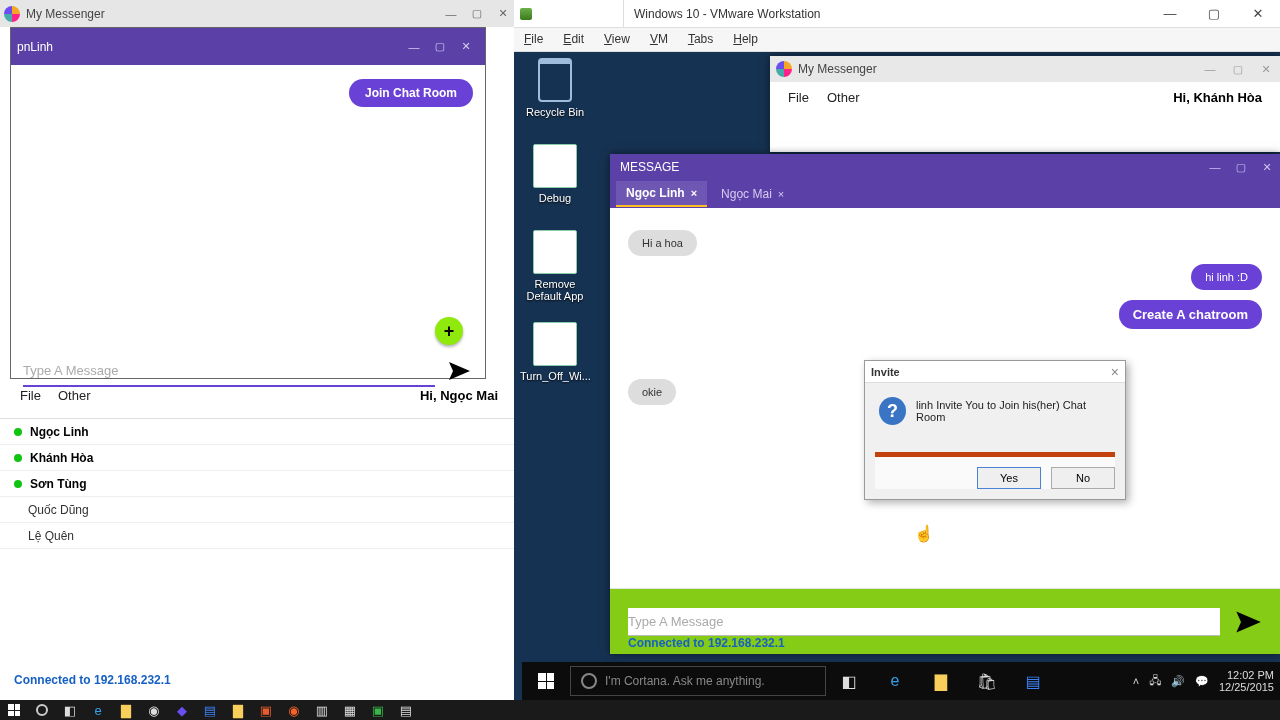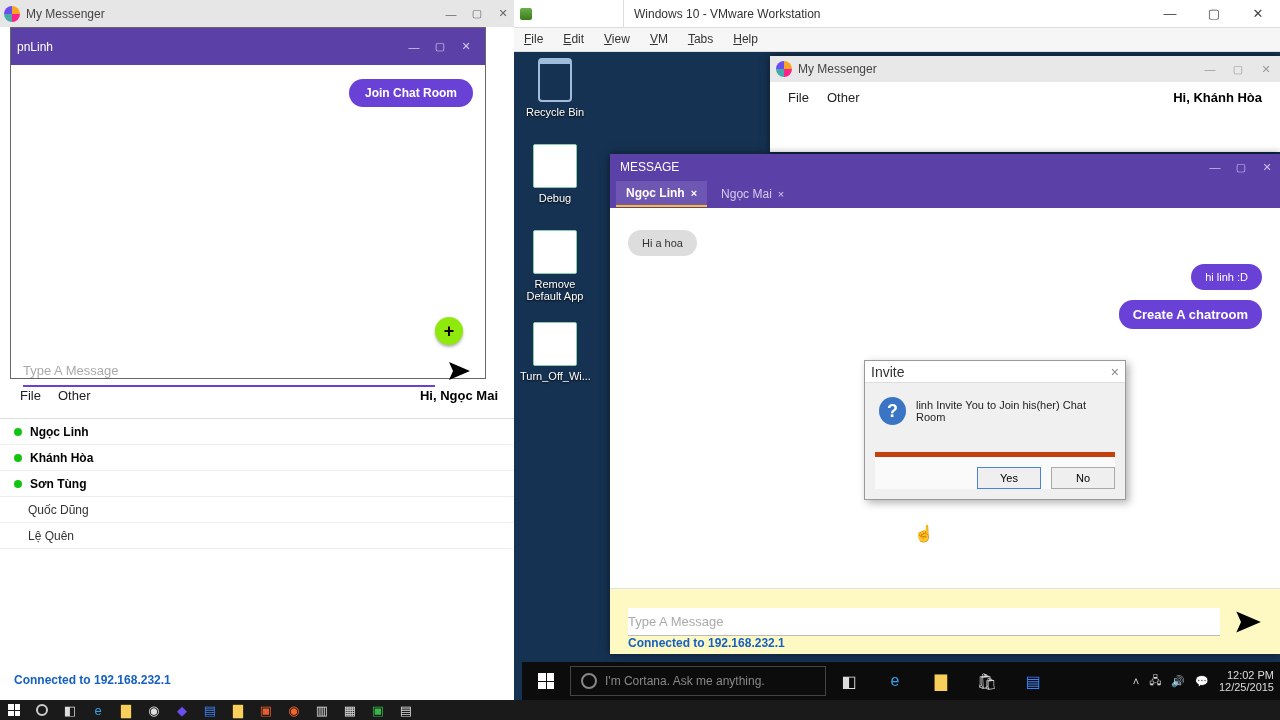--- a/index.html
+++ b/index.html
@@ -73,21 +73,21 @@
 .g-mess .tbar { height: 26px; background: #e8e8e8; display: flex; align-items: center; padding-left: 6px;}
 .g-mess .tbar .icon-app { width: 16px; height: 16px; margin-right: 6px; border-radius: 50%;
   background: conic-gradient(#f5a623 0 25%, #f28 25% 50%, #4aa 50% 75%, #6c4ef0 75% 100%);}
 .g-mess .tbar .title { font-size: 12px; flex: 1; color: #444;}
 .g-mess .tbar .winbtn { width: 28px; color: #999;}
 .g-mess .mbar { height: 30px; display: flex; align-items: center; }
 .g-mess .mbar .m { font-size: 13px; color: #222; margin-left: 18px; cursor: pointer;}
 .g-mess .mbar .greet { margin-left: auto; margin-right: 18px; font-size: 13px; font-weight: 600;}
 
 
-.g-chat { position: absolute; left: 96px; top: 102px; right: 0; height: 500px; background: #fef9c3; box-shadow: 0 0 8px rgba(0,0,0,.5);}
+.g-chat { position: absolute; left: 96px; top: 102px; right: 0; height: 500px; background: #84cc16; box-shadow: 0 0 8px rgba(0,0,0,.5);}
 .g-chat .tbar { height: 26px; background: #5b40a8; color: #fff; display: flex; align-items: center; padding-left: 10px;}
 .g-chat .tbar .title { font-size: 12px; flex: 1;}
 .g-chat .tbar .winbtn { color: #cfc2f2; width: 26px;}
 .g-chat .tabstrip { height: 28px; background: #5b40a8; display: flex; align-items: center; padding-left: 6px; gap: 4px;}
 .g-chat .tab { padding: 5px 10px; font-size: 12px; color: #d6cdef; cursor: pointer; display: flex; align-items: center; gap: 6px;}
 .g-chat .tab.active { background: rgba(255,255,255,.12); color: #fff; font-weight: 600; border-bottom: 2px solid #fbbf24;}
 .g-chat .tab .x { font-size: 11px; cursor: pointer;}
 
 .g-chat .area { position: relative; height: calc(100% - 54px - 66px); background: #fff; padding: 18px;}
 .bubble { display: inline-block; padding: 7px 14px; border-radius: 14px; font-size: 11px; margin: 4px 0;}
@@ -102,21 +102,21 @@
 .g-chat .inputbar input::placeholder { color: #aaa; }
 .g-chat .inputbar .send { width: 28px; height: 28px; margin-left: 14px; cursor: pointer;}
 .g-chat .statusline { position: absolute; bottom: 4px; left: 18px; font-size: 12px; color: #1660c4; font-weight: 600; }
 
 .cursor-img { position: absolute; left: 304px; top: 316px; width: 16px; height: 20px; pointer-events:none;}
 .cursor-img::before{content:"☝";font-size:16px;color:#f5c26b;}
 
 
 .invite { position: absolute; left: 254px; top: 152px; width: 262px; height: 140px; background: #f0f0f0; border: 1px solid #999; box-shadow: 3px 3px 8px rgba(0,0,0,.3);}
 .invite .tbar { height: 22px; background: #fff; border-bottom: 1px solid #ddd; display: flex; align-items: center; padding: 0 6px;}
-.invite .tbar .title { font-size: 14px; flex: 1; color: #333;}
+.invite .tbar .title { font-size: 11px; flex: 1; color: #333; font-weight: bold;}
 .invite .tbar .x { font-size: 14px; color: #888; cursor: pointer;}
 .invite .body { display: flex; align-items: center; padding: 14px 14px 6px; gap: 10px;}
 .invite .q { width: 28px; height: 28px; border-radius: 50%; background: #3a74c4; color: #fff; display: flex; align-items: center; justify-content: center; font-size: 18px; font-weight: bold;}
 .invite .msg { font-size: 11px; color: #222;}
 .invite .btns { position: absolute; bottom: 10px; right: 10px; left: 10px; display: flex; justify-content: flex-end; gap: 10px; border-top: 5px solid #c2410c; padding-top: 10px; background:#fafafa;}
 .invite .btns button { width: 64px; height: 22px; font-size: 11px; background: #efefef; border: 1px solid #aaa; cursor: pointer;}
 .invite .btns button.primary { border: 1px solid #4a82d8;}
 
 
 .guest-tb { position: absolute; left: 8px; right: 0; bottom: 0; height: 38px; background: #0c0c0c; display: flex; align-items: center;}
@@ -262,20 +262,21 @@
           </div>
           <div class="tab">
             <span>Ngọc Mai</span>
             <span class="x">×</span>
           </div>
         </div>
       <div class="area">
         <div class="row-left"><span class="bubble in">Hi a hoa</span></div>
         <div class="row-right"><span class="bubble out">hi linh :D</span></div>
         <div class="row-right"><button class="create-btn">Create A chatroom</button></div>
+        <div class="row-left" style="margin-top:46px;"><span class="bubble in">okie</span></div>
 
         <div class="invite">
           <div class="tbar">
             <span class="title">Invite</span>
             <span class="x">×</span>
           </div>
           <div class="body">
             <div class="q">?</div>
             <div class="msg">linh Invite You to Join his(her) Chat Room</div>
           </div>

